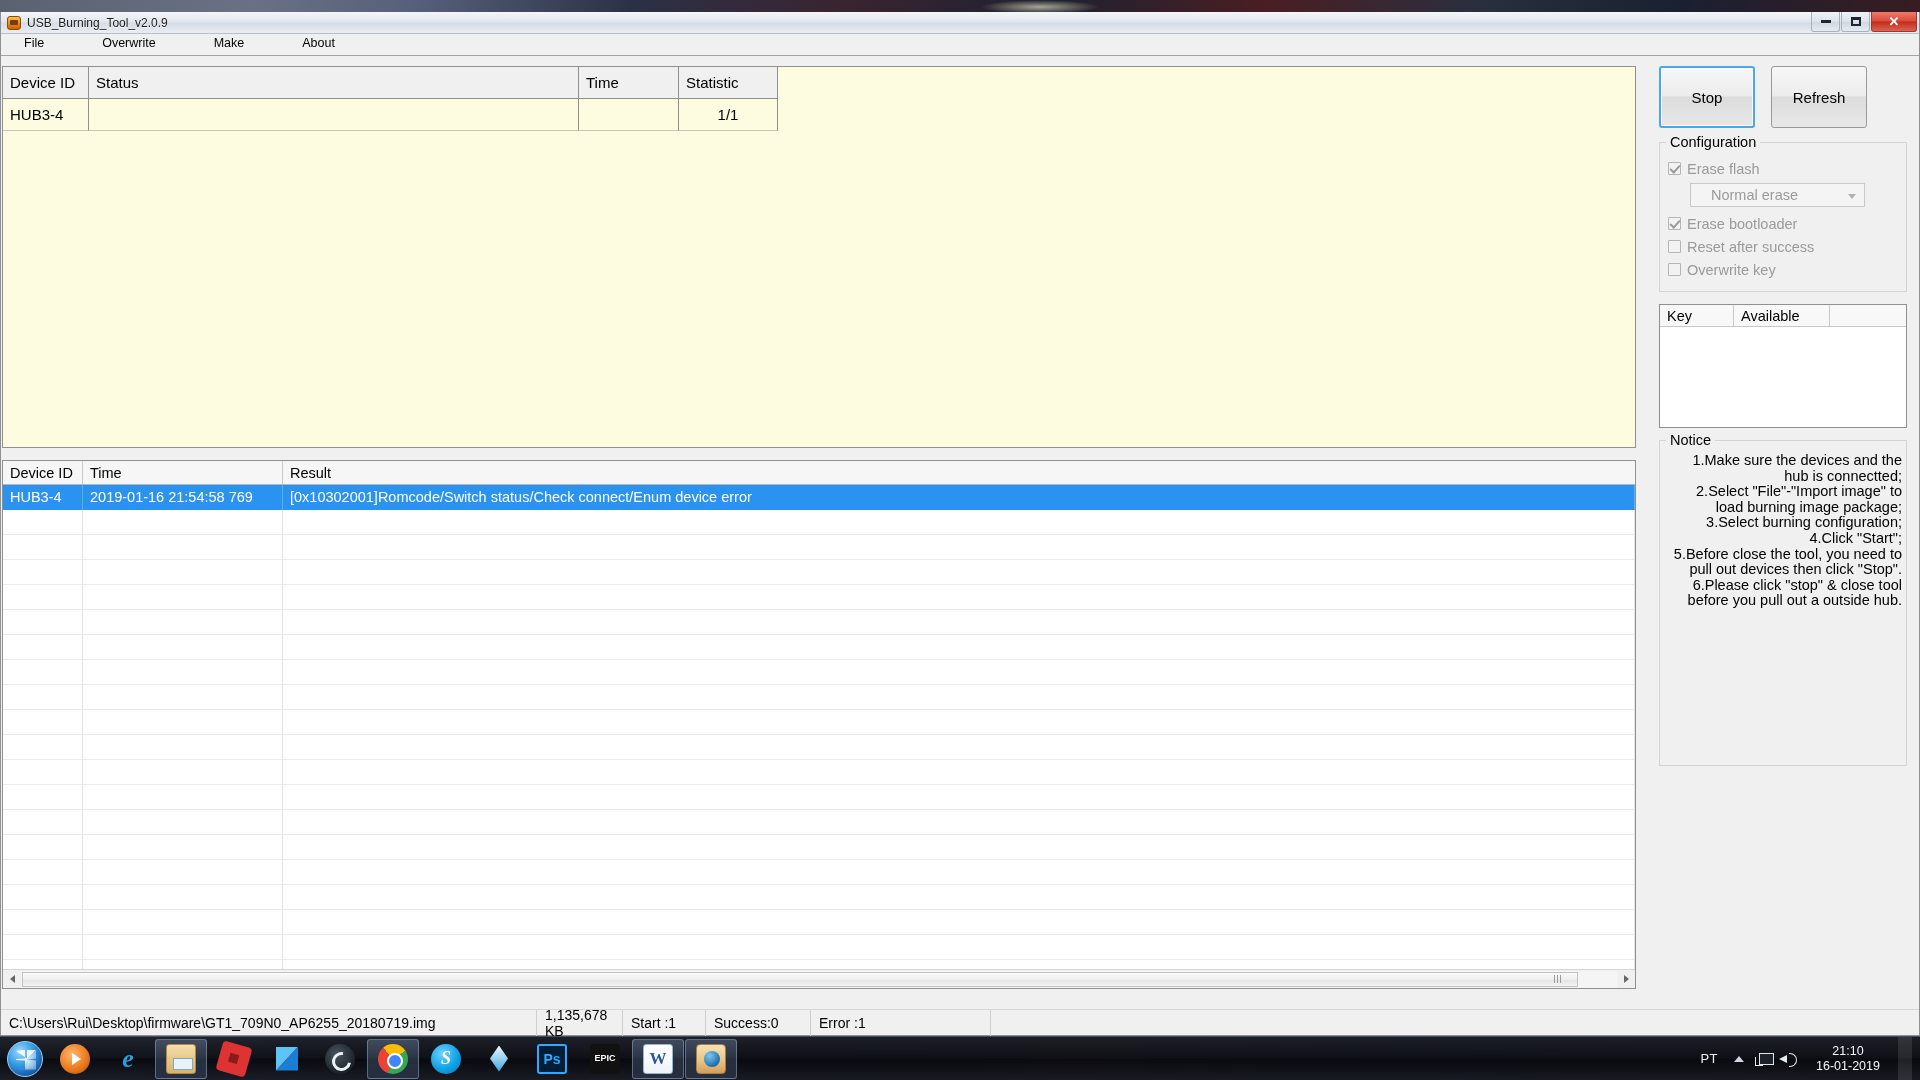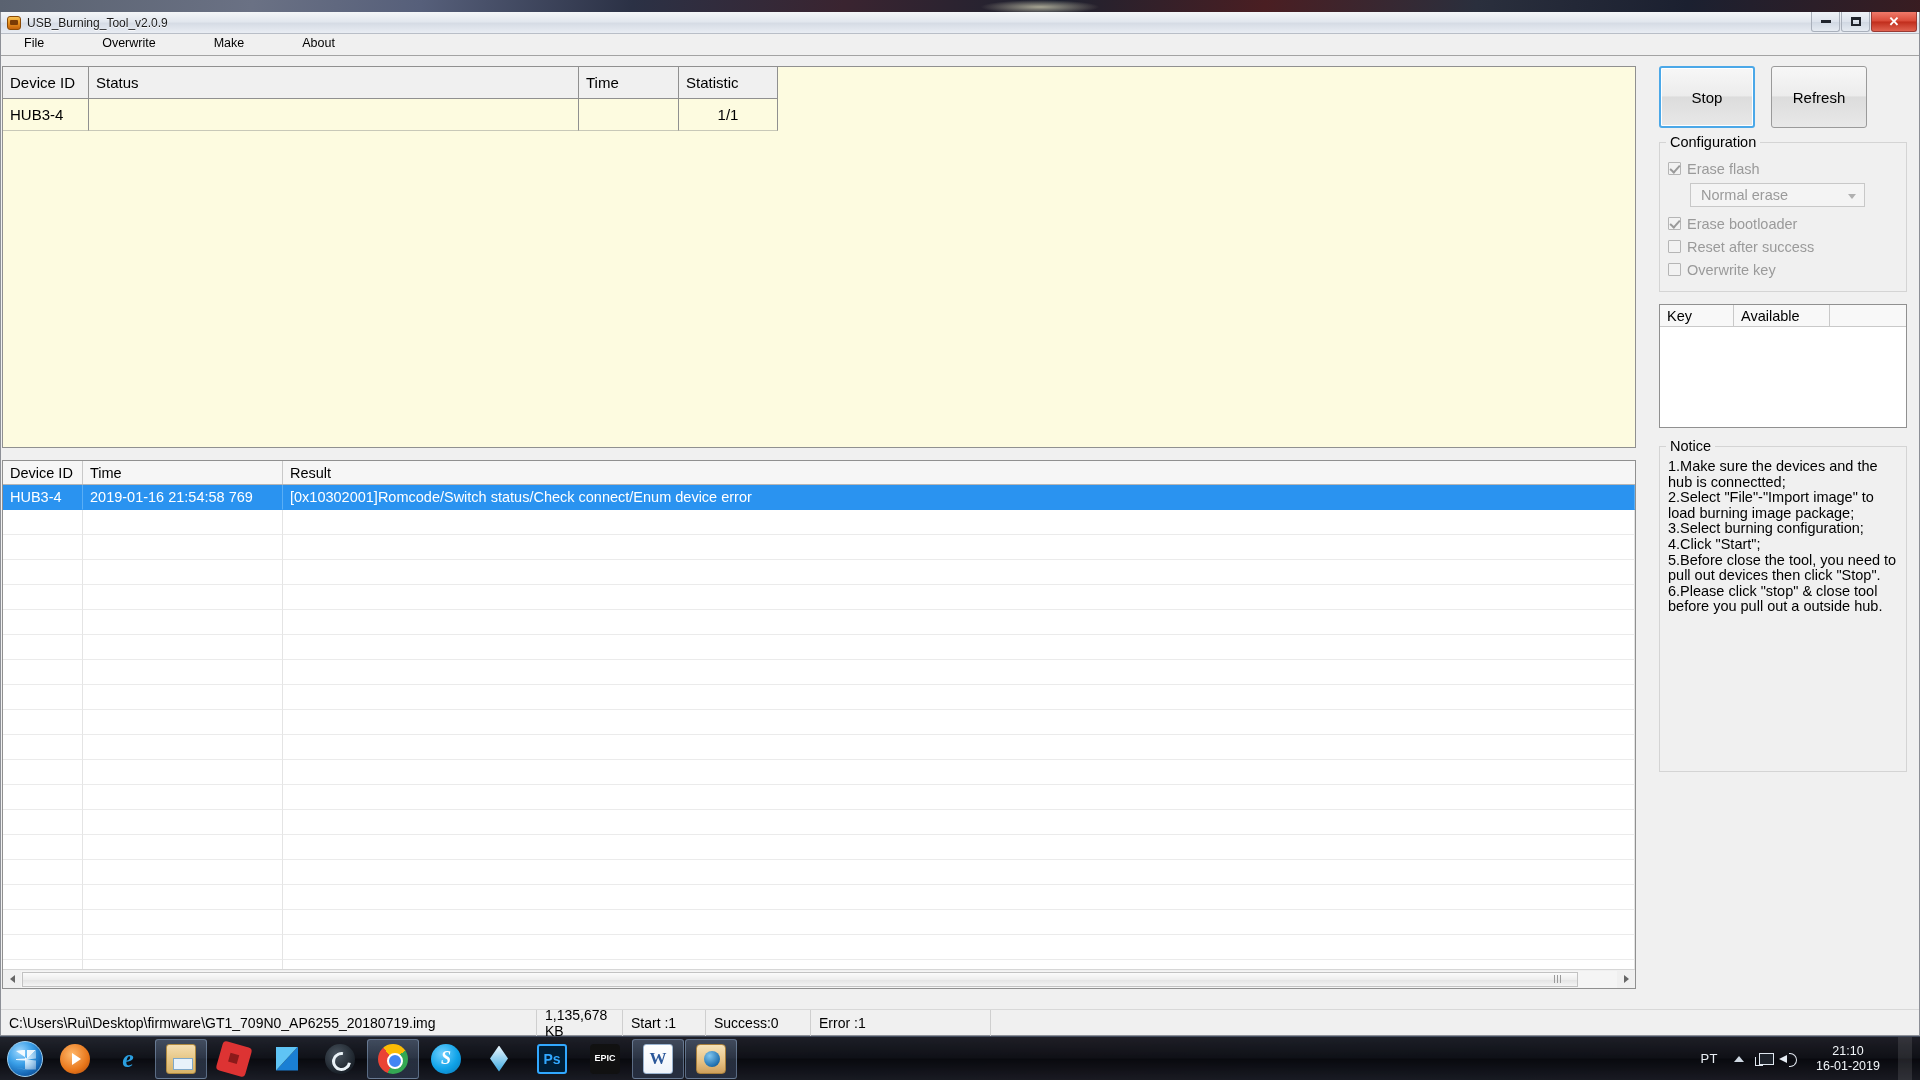--- a/index.html
+++ b/index.html
@@ -220,21 +220,21 @@
   .chkbox.checked::after {
     content: ""; position: absolute; left: 3px; top: 0px;
     width: 4px; height: 8px;
     border: solid #9a9a9a; border-width: 0 2px 2px 0;
     transform: rotate(42deg);
   }
   .chk-label { font-size: 14.5px; color: #9a9a9a; }
   #erase-select {
     margin: 3px 0 5px 22px; width: 175px; height: 24px;
     border: 1px solid #c8c8c8; background: #f4f4f4;
-    display: flex; align-items: center; padding-left: 10px;
+    display: flex; align-items: center; padding-left: 20px;
     position: relative;
   }
   #erase-select span { font-size: 14.5px; color: #9a9a9a; }
   #erase-caret {
     position: absolute; right: 8px; top: 10px;
     width: 0; height: 0;
     border-left: 4px solid transparent; border-right: 4px solid transparent;
     border-top: 5px solid #b0b0b0;
   }
 
@@ -248,22 +248,22 @@
     font-size: 14.5px; color: #000;
     display: flex; align-items: center; padding-left: 7px;
     border-right: 1px solid #c9c9c9;
   }
   .kc-key { width: 74px; }
   .kc-av  { width: 96px; }
   .kc-sp  { flex: 1; border-right: none; }
 
   
   #notice-group {
-    position: relative; margin-top: 18px; padding: 12px 4px 8px 8px;
-    border: 1px solid #d4d4d4; height: 326px;
+    position: relative; margin-top: 12px; padding: 12px 4px 8px 8px;
+    border: 1px solid #d4d4d4; height: 326px; text-align: right;
   }
   #notice-text {
     font-size: 14.5px; color: #000; line-height: 15.6px;
     white-space: pre-wrap;
   }
 
   
   #statusbar {
     position: absolute; left: 0; right: 0; bottom: 0; height: 26px;
     background: #f0f0f0;

